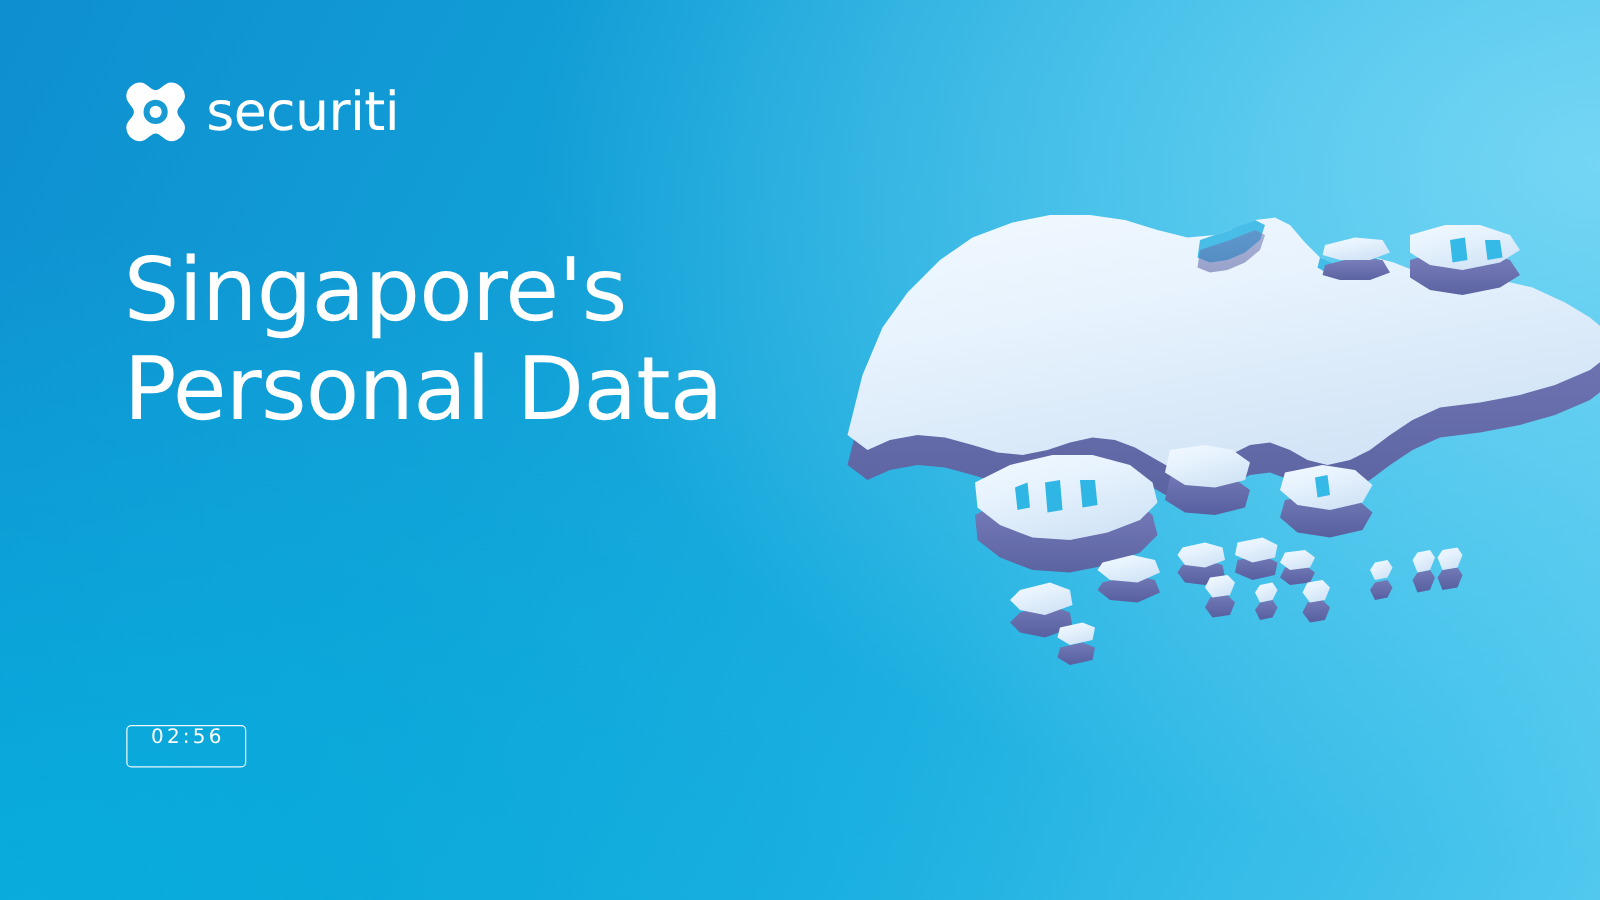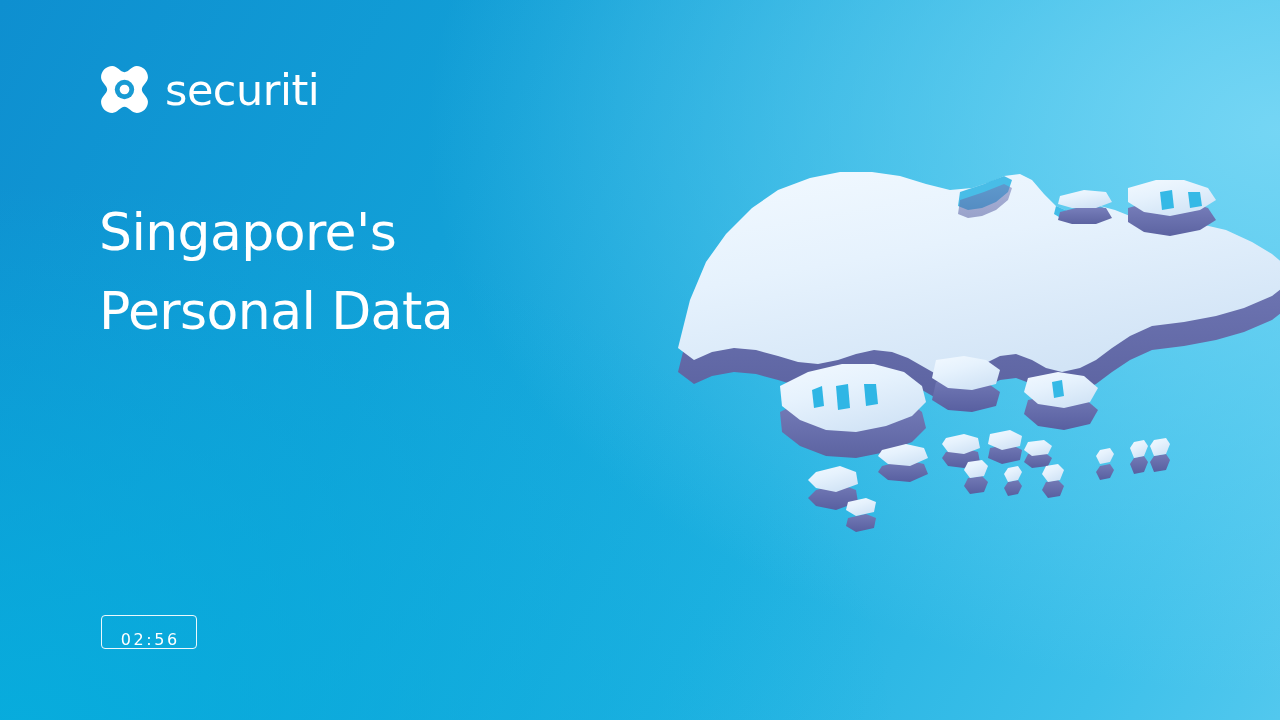--- a/index.html
+++ b/index.html
@@ -36,35 +36,35 @@
     white-space:nowrap;
     font-family:"DejaVu Sans", sans-serif;
     transform:translateY(1px);
   }
 
   
   #headline {
     position:absolute; left:99px; top:193px;
     width:620px;
     color:#ffffff;
-    font-size:52px;
+    font-size:70px;
     line-height:79px;
     font-weight:400;
     letter-spacing:-0.6px;
     font-family:"DejaVu Sans", sans-serif;
   }
   #headline .hl { display:block; white-space:nowrap; }
 
   
   #duration-badge {
     position:absolute; left:101px; top:580px;
     width:96px; height:34px;
     border:1.6px solid rgba(255,255,255,0.92);
     border-radius:4px;
-    display:flex; align-items:flex-end; justify-content:center;margin-top:35px;
+    display:flex; align-items:flex-start; justify-content:center;
   }
   #duration-text {
     color:#ffffff;
     font-size:16px;
     line-height:1;
     letter-spacing:2.6px;
     text-indent:2.6px;
     font-family:"DejaVu Sans", sans-serif;
   }
 

